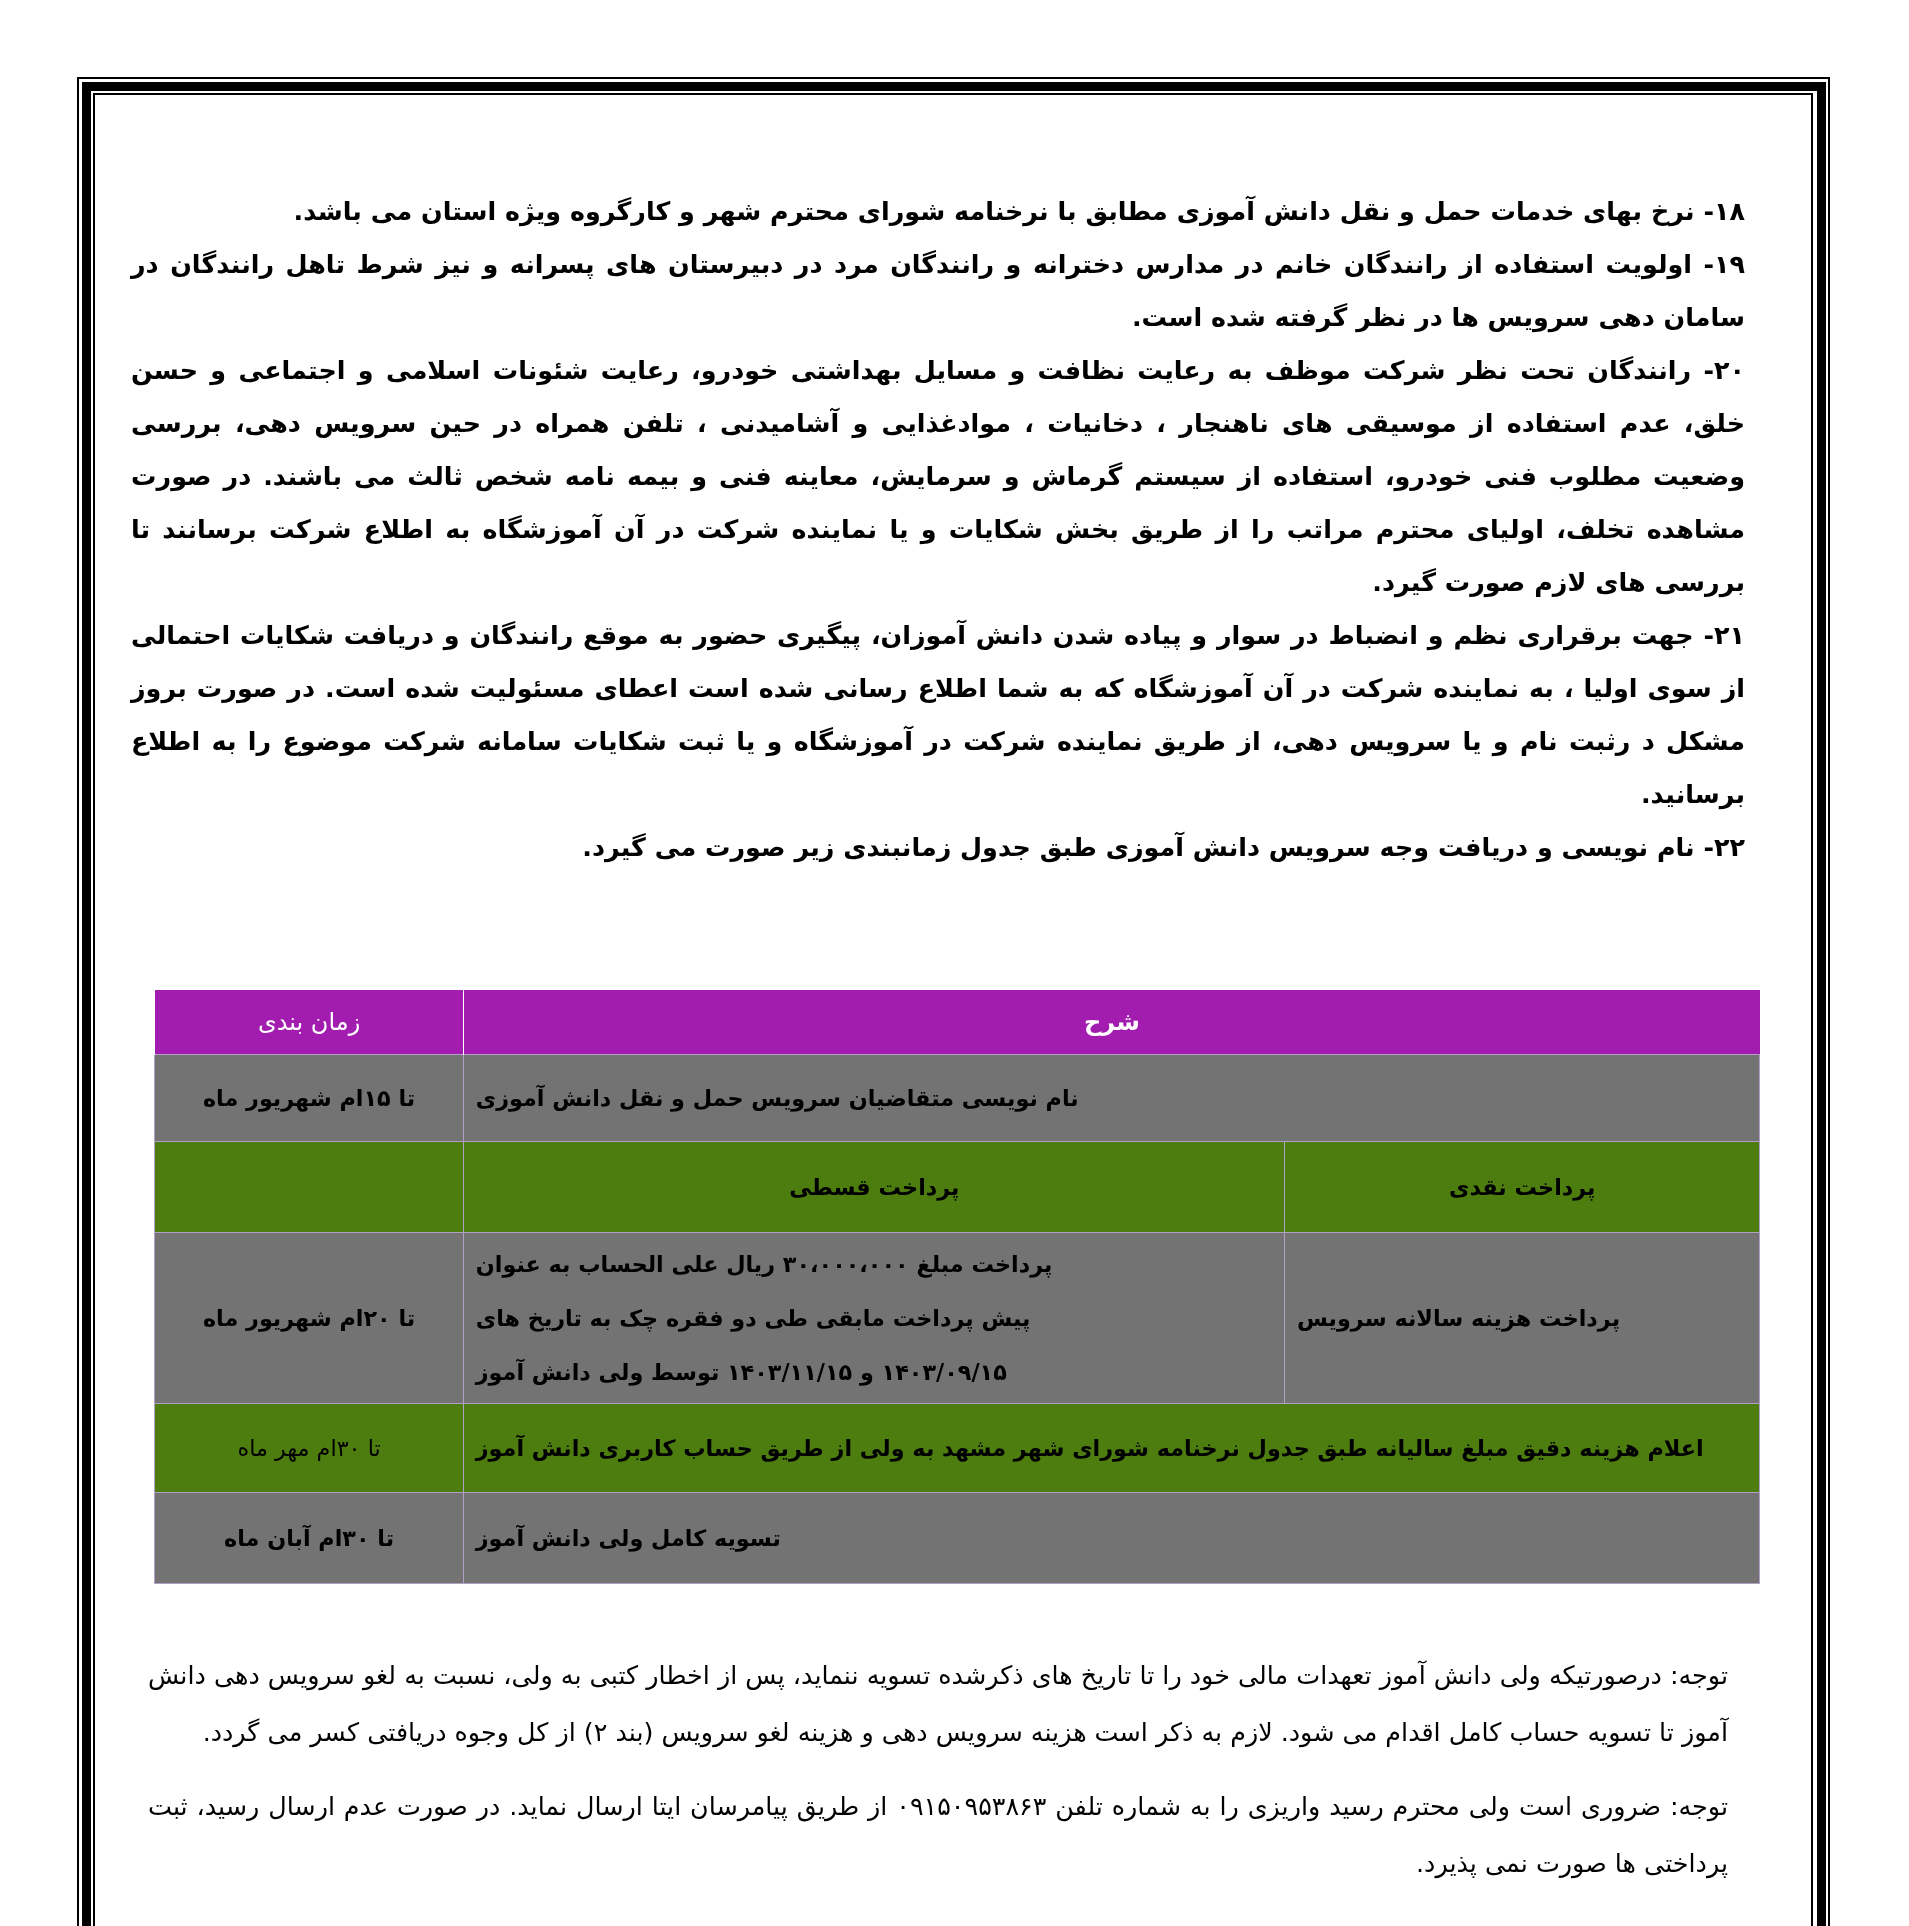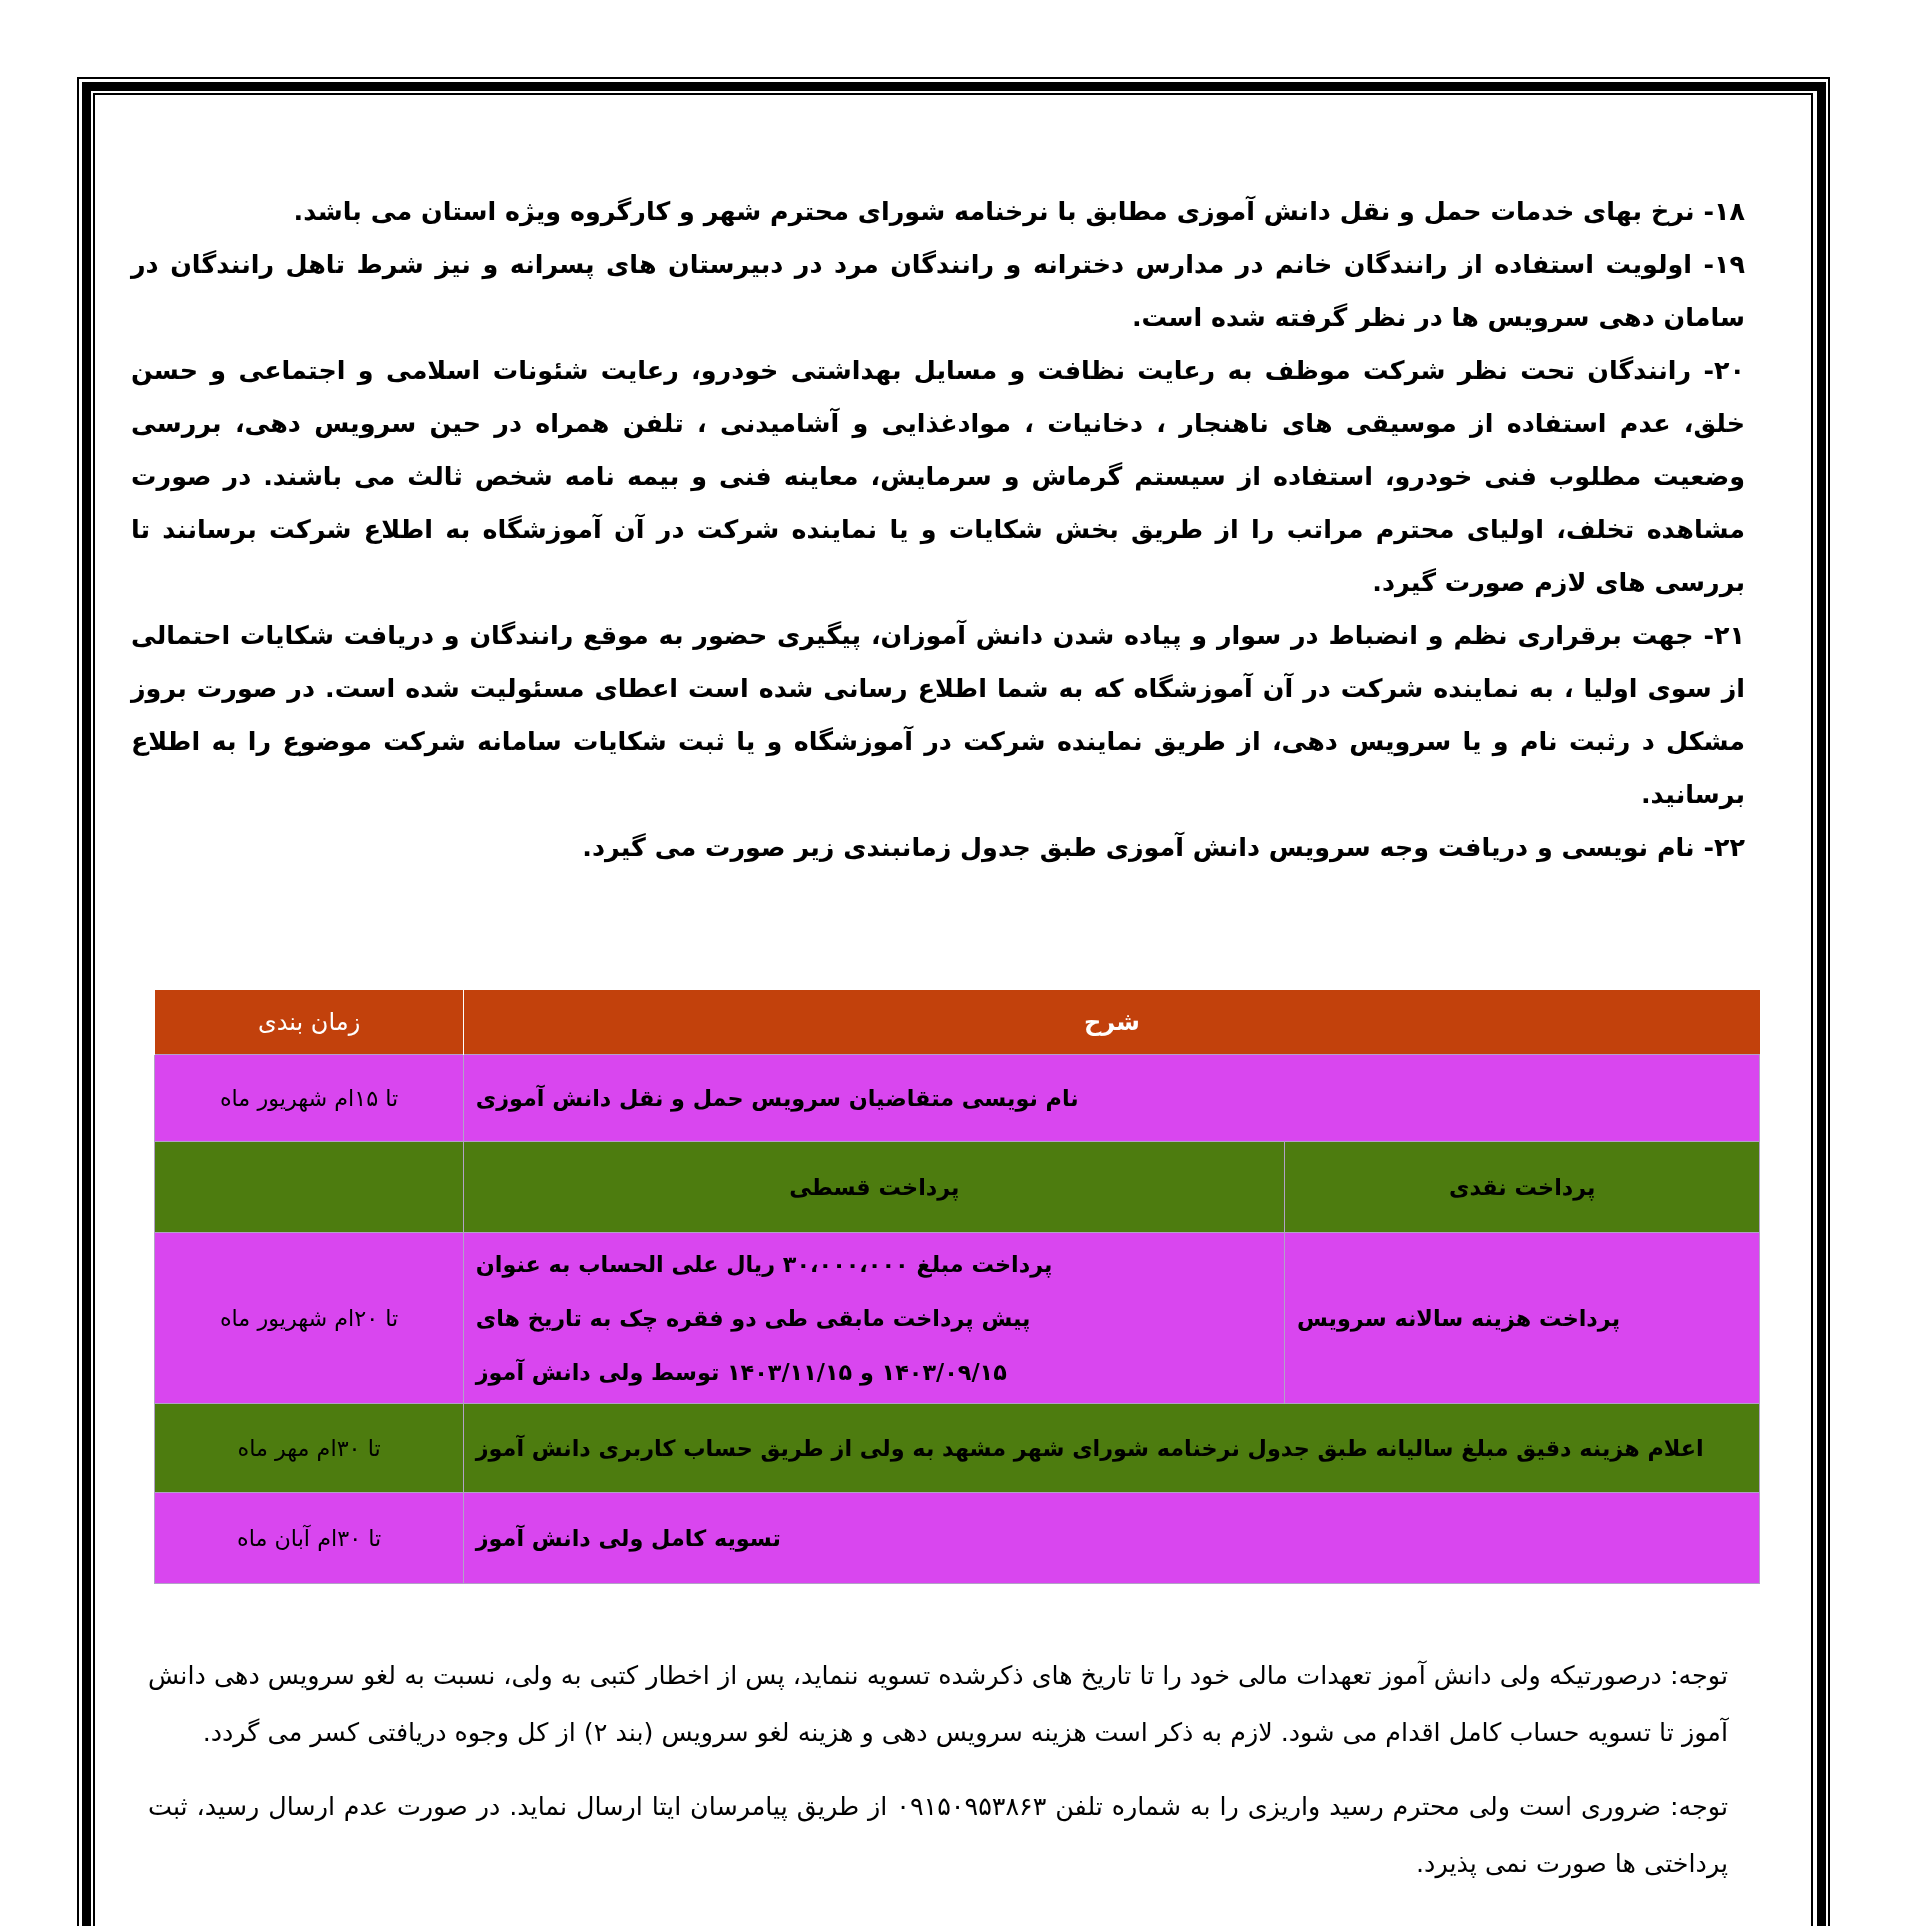--- a/index.html
+++ b/index.html
@@ -13,24 +13,24 @@
   .frame-inner { position: absolute; left: 93px; top: 93px; width: 1720px; height: 2514px;
                  border: 2.3px solid #000; box-sizing: border-box; }
 
   .content { position: absolute; left: 131px; top: 185px; width: 1614px; direction: rtl;
              text-align: justify; font-size: 25.4px; line-height: 53px; font-weight: bold; }
   .content p { margin: 0; }
   .para-last { text-align-last: right; }
 
   table.schedule { position: absolute; left: 154px; top: 990px; width: 1606px;
                    border-collapse: collapse; direction: rtl; font-size: 22.3px; font-weight: bold; }
-  table.schedule th { background: #c2410c; color: #ffffff; height: 62px; font-size: 24px;
+  table.schedule th { background: #a21caf; color: #ffffff; height: 62px; font-size: 24px;
                       border-left: 1.2px solid #ffffff; text-align: center; }
   table.schedule td { border: 1.2px solid #b2a1c7; padding: 0 11.6px; vertical-align: middle; }
-  .row-shaded td { background: #d946ef; }
+  .row-shaded td { background: #737373; font-weight: bold; }
   .row-plain td { background: #4d7c0f; }
   .col-time { width: 285px; text-align: center; font-weight: normal; }
   .cell-right { text-align: left; }
   .cell-center { text-align: center; }
   .r1 { height: 87px; } .r2 { height: 91px; } .r3 { height: 171px; }
   .r4 { height: 89px; } .r5 { height: 91px; }
   .row-sep td { border-top: 5.4px solid #b2a1c7; }
   .installment { line-height: 54px; text-align: left; padding-top: 3.9px; padding-bottom: 3.9px; margin-top: 32px; }
 
   .notes { position: absolute; left: 131px; top: 1630px; width: 1614px; direction: rtl;

